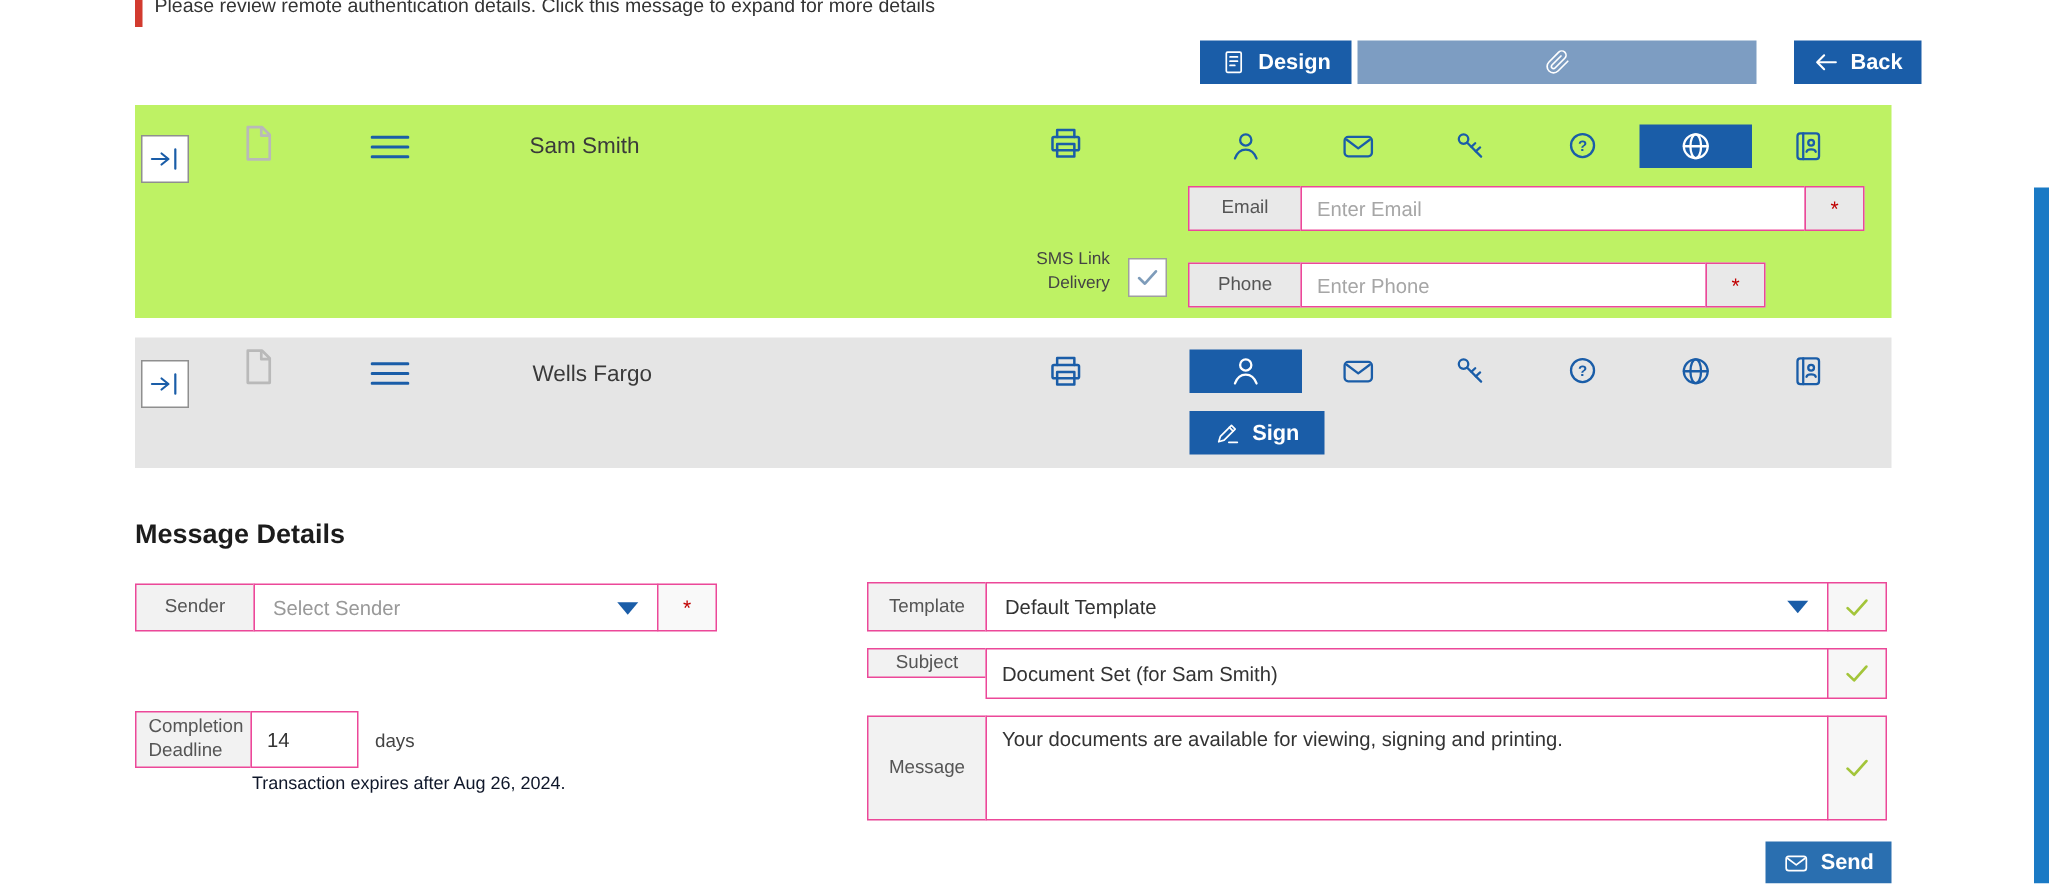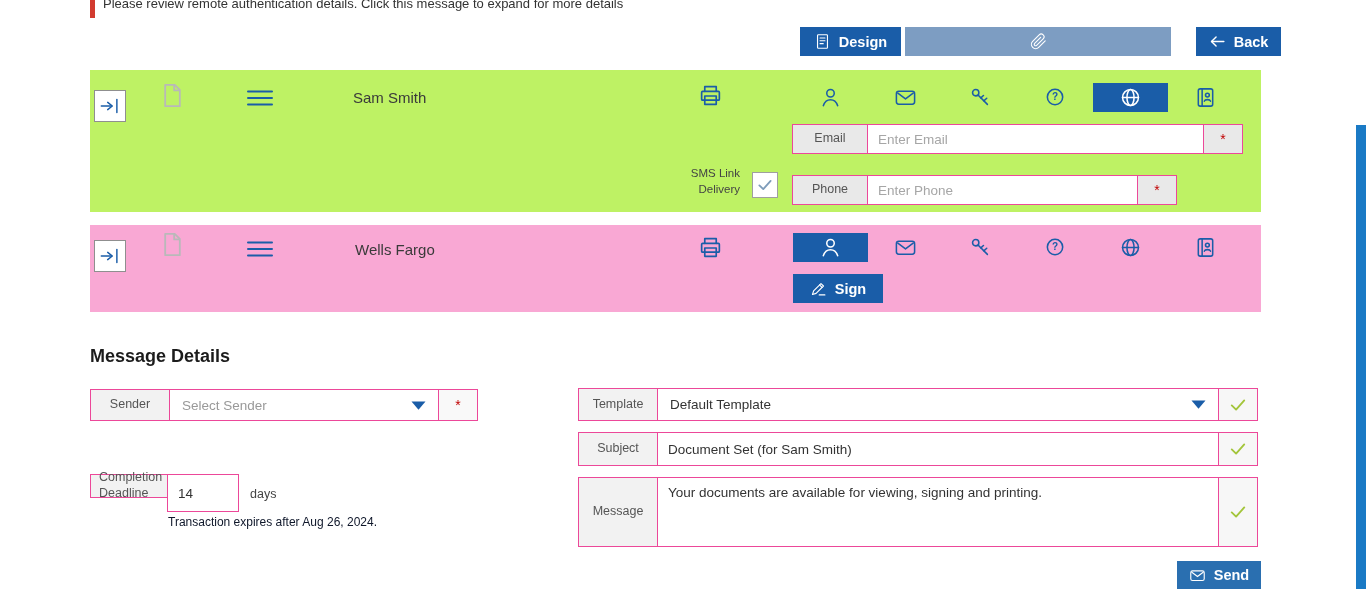--- a/index.html
+++ b/index.html
@@ -192,21 +192,21 @@
       <div class="cell label" style="width:76px;height:30px">
         <span>Phone</span>
       </div>
       <input class="cell tinput" style="width: 271px; height: 30px;" placeholder="Enter Phone">
       <div class="cell astcell" style="width:40px;height:30px">
         <span class="req">*</span>
       </div>
     </div>
   </div>
 
-  <div class="abs row" style="left:90px;top:225px;width:1171px;height:87px;background:#f9a8d4">
+  <div class="abs row" style="left:90px;top:225px;width:1171px;height:87px;background:#e5e5e5">
 
     <button class="abs routebox" style="left:4px;top:15px">
       <svg viewBox="0 0 24 24" class="ic">
         <path d="M2.5 12h11"></path>
           <path d="M9.5 8l5 4-5 4"></path>
           <path d="M19.5 5v14"></path>
       </svg>
     </button>
 
     <span class="abs" style="left:69px;top:6px">
@@ -297,21 +297,21 @@
       <svg viewBox="0 0 14 9">
           <path d="M0 .5h14L7 8.8z" fill="#1a5da8"></path>
         </svg>
     </div>
     <div class="cell astcell md" style="width:40px;height:32px">
       <span class="req">*</span>
     </div>
   </div>
 
   <div class="abs cellrow" style="left:90px;top:474px">
-    <div class="cell label md leftalign" style="width:78px;height:24px">
+    <div class="cell label md leftalign" style="width:78px;height:38px">
       <span>Completion Deadline</span>
     </div>
     <input class="cell tinput" style="width: 72px; height: 38px;" value="14">
   </div>
   <span class="abs days" style="left:250px;top:487px">days</span>
   <span class="abs expiry" style="left:168px;top:515px">Transaction expires after Aug 26, 2024.</span>
 
   <div class="abs cellrow" style="left:578px;top:388px">
     <div class="cell label md" style="width:80px;height:33px">
       <span>Template</span>
@@ -323,21 +323,21 @@
         </svg>
     </div>
     <div class="cell checkcell" style="width:40px;height:33px">
       <svg viewBox="0 0 24 24" class="ic">
           <path d="M4.5 12.5l5.2 5L19.5 6.5"></path>
         </svg>
     </div>
   </div>
 
   <div class="abs cellrow" style="left:578px;top:432px">
-    <div class="cell label md" style="width:80px;height:34px">
+    <div class="cell label md" style="width:80px;height:20px">
       <span>Subject</span>
     </div>
     <input class="cell tinput" style="width: 562px; height: 34px;" value="Document Set (for Sam Smith)">
     <div class="cell checkcell" style="width:40px;height:34px">
       <svg viewBox="0 0 24 24" class="ic">
           <path d="M4.5 12.5l5.2 5L19.5 6.5"></path>
         </svg>
     </div>
   </div>
 

